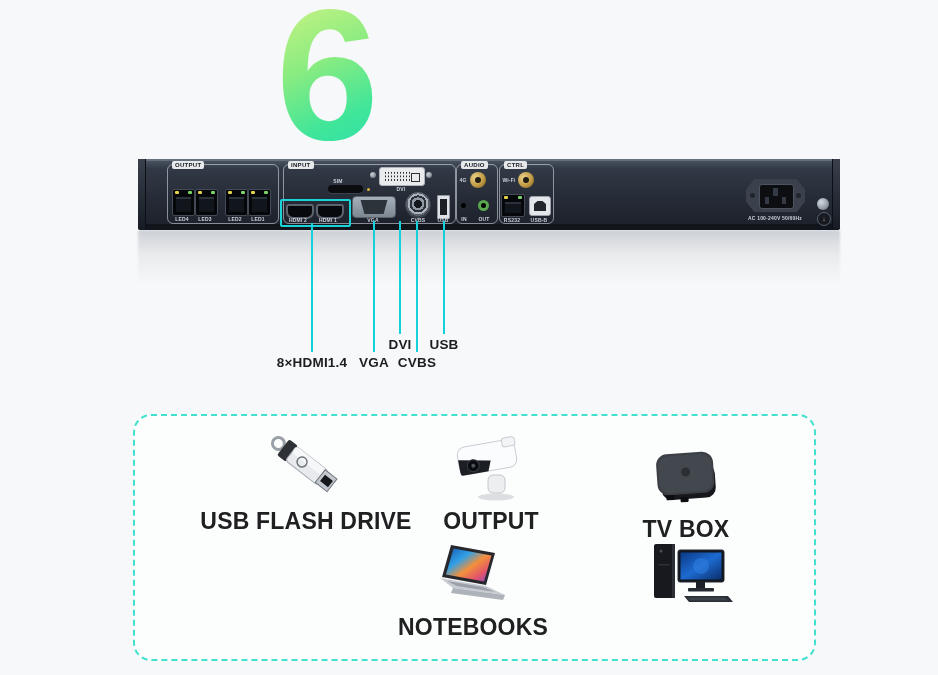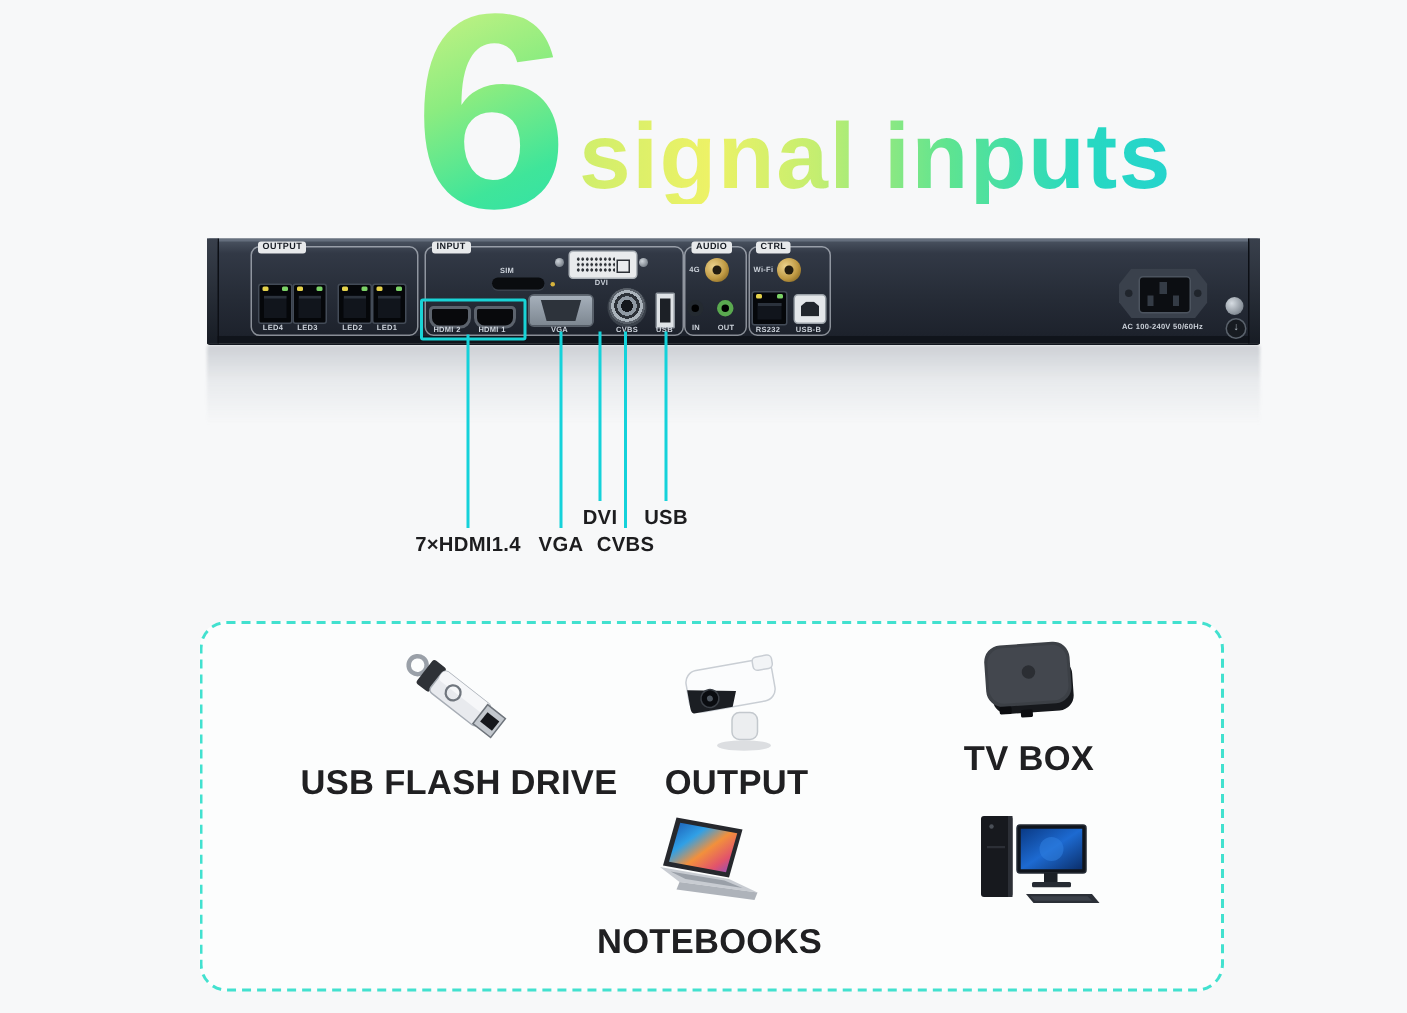--- a/index.html
+++ b/index.html
@@ -102,21 +102,20 @@
         align-items:center;}
   .cell .ic{height:74px;display:flex;align-items:center;justify-content:center;}
   .slabel{margin-top:4px;font-size:23px;font-weight:700;color:#202022;letter-spacing:.2px;white-space:nowrap;}
 </style>
 </head>
 <body>
 
 <div class="stage">
 
   <div class="six">6</div>
-  <div class="hero-text">signal inputs</div>
 
   <div class="panel">
     <div class="edge-top"></div>
     <div class="edge-bottom"></div>
     <div class="ear ear-l"></div>
     <div class="ear ear-r"></div>
 
     <div class="group" style="left:29px;width:110px;">
       <span class="tag">OUTPUT</span>
     </div>
@@ -219,21 +218,21 @@
   </div>
 
   <div class="reflection"></div>
 
   <div class="cline" style="left:311px;top:223px;height:129px;"></div>
   <div class="cline" style="left:373px;top:221px;height:131px;"></div>
   <div class="cline" style="left:399px;top:221px;height:113px;"></div>
   <div class="cline" style="left:416px;top:221px;height:131px;"></div>
   <div class="cline" style="left:443px;top:221px;height:113px;"></div>
 
-  <div class="clabel" style="left:312px;top:355px;">7×HDMI1.4</div>
+  <div class="clabel" style="left:312px;top:355px;">8×HDMI1.4</div>
   <div class="clabel" style="left:374px;top:355px;">VGA</div>
   <div class="clabel" style="left:400px;top:337px;">DVI</div>
   <div class="clabel" style="left:417px;top:355px;">CVBS</div>
   <div class="clabel" style="left:444px;top:337px;">USB</div>
 
   <div class="sources"></div>
 
   <div class="cell" style="left:306px;top:430px;">
     <div class="ic">
       <svg width="90" height="72" viewBox="0 0 90 72">
@@ -261,21 +260,21 @@
           <path d="M12 24 L44 30 L40 40 L14 40 Q12 40 12 36 Z" fill="#1b1e23"></path>
           <circle cx="26" cy="32" r="6" fill="#0a0c10" stroke="#3c4148"></circle>
           <circle cx="26" cy="32" r="2" fill="#4e565f"></circle>
           <rect x="58" y="10" width="13" height="9" rx="3" fill="#f2f4f6" stroke="#c9ced4"></rect>
         </g>
       </svg>
     </div>
     <div class="slabel">OUTPUT</div>
   </div>
 
-  <div class="cell" style="left:686px;top:414px;">
+  <div class="cell" style="left:686px;top:438px;">
     <div class="ic">
       <svg width="90" height="72" viewBox="0 0 90 72">
         <g transform="rotate(-4 45 38)">
           <rect x="20" y="26" width="54" height="34" rx="10" fill="#16181c"></rect>
           <rect x="16" y="14" width="57" height="41" rx="11" fill="#3c4046"></rect>
           <rect x="18" y="16" width="53" height="37" rx="10" fill="#43474e"></rect>
           <circle cx="45" cy="33" r="4.5" fill="#2b2e33"></circle>
           <rect x="24" y="55" width="8" height="5" rx="1" fill="#0c0d10"></rect>
           <rect x="38" y="58" width="8" height="5" rx="1" fill="#0c0d10"></rect>
         </g>

